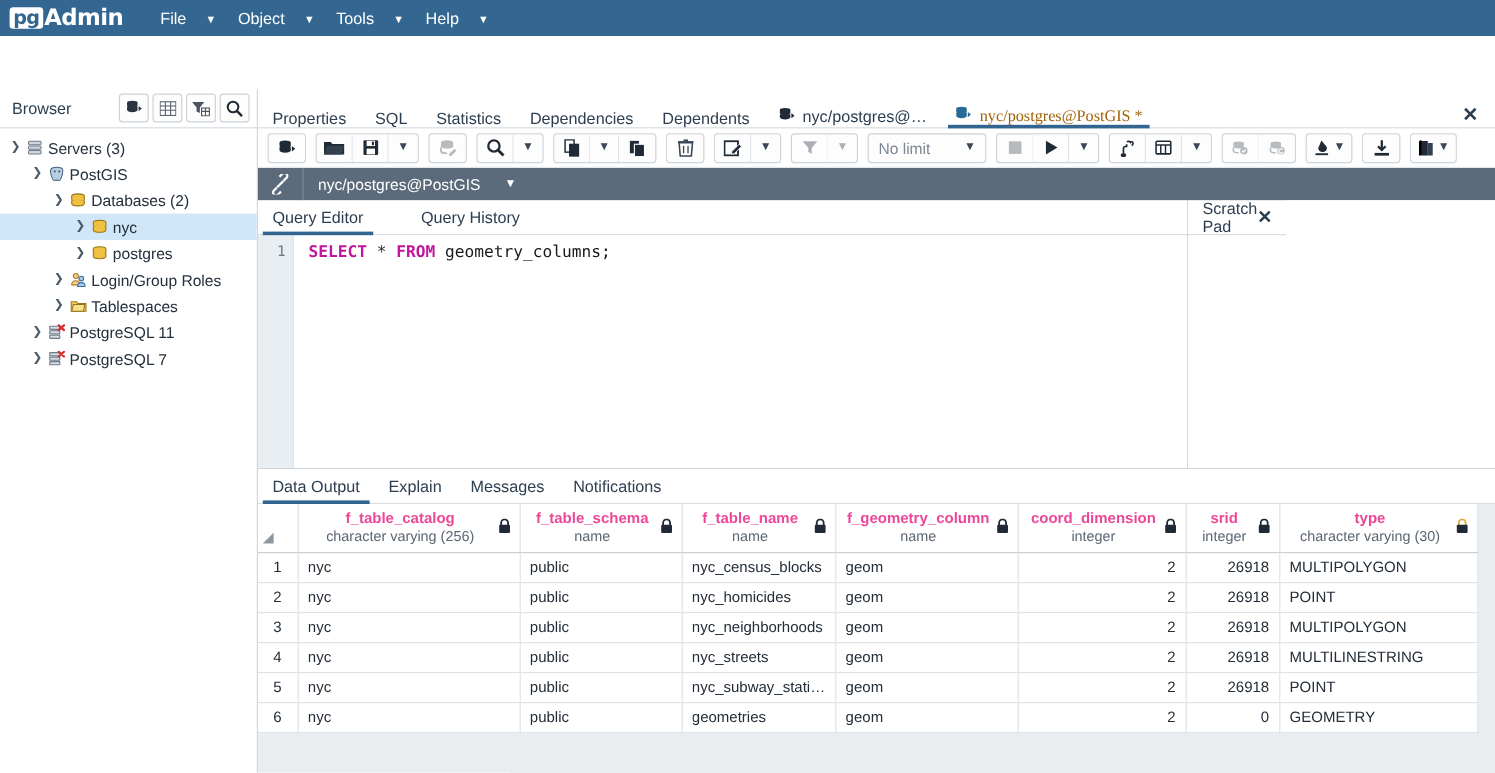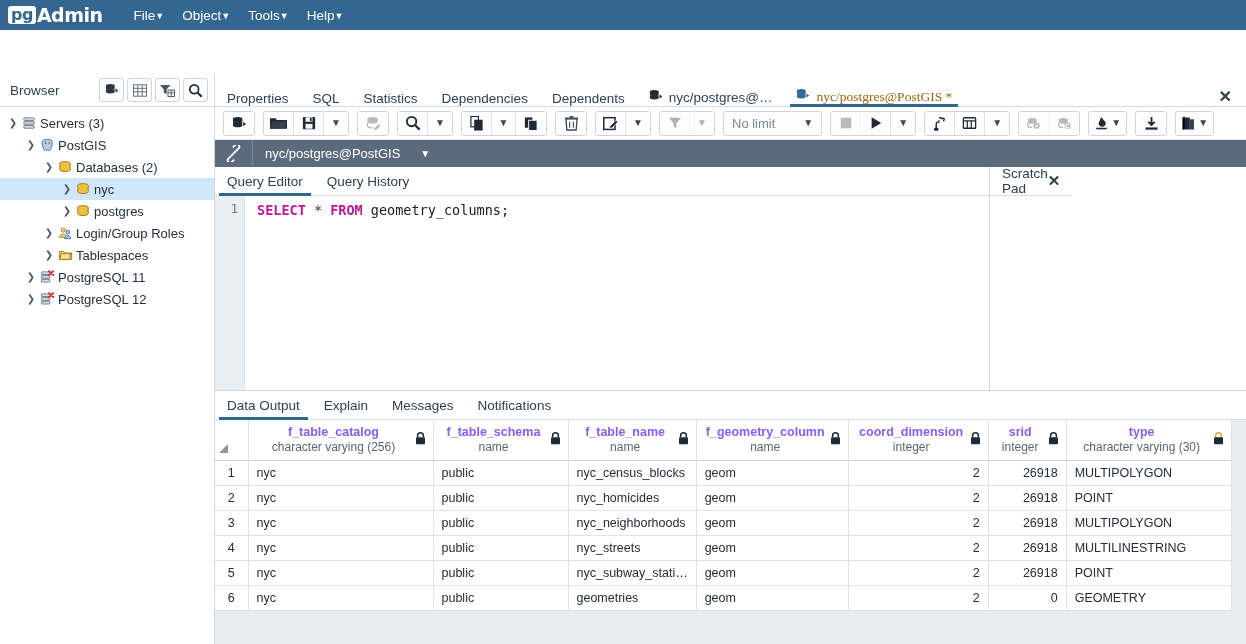--- a/index.html
+++ b/index.html
@@ -31,21 +31,21 @@
     font-family: "DejaVu Sans", sans-serif;
   }
   .brand-admin {
     color: #ffffff; font-weight: bold; font-size: 19px;
     letter-spacing: -0.5px; margin-left: 1px;
     font-family: "DejaVu Sans", sans-serif;
   }
   .menu-item {
     color: #ffffff; font-size: 13.5px;
     padding: 0 9px; height: 30px;
-    display: flex; align-items: center; gap: 0;
+    display: flex; align-items: center; gap: 16px;
     cursor: default;
   }
   .caret { font-size: 9px; line-height: 1; position: relative; top: 1px; }
 
   
   .body { flex: 1 1 auto; display: flex; min-height: 0; margin-top: 44px; }
 
   
   .browser {
     width: 215px; flex: 0 0 215px;
@@ -153,21 +153,21 @@
     border-right: 1px solid #7b8897; height: 100%;
   }
   .conn-name { padding-left: 12px; display: flex; align-items: center; gap: 20px; cursor: pointer; }
 
   
   .editregion { flex: 1 1 auto; display: flex; min-height: 0; }
   .editleft { flex: 1 1 auto; display: flex; flex-direction: column; min-width: 0; border-right: 1px solid #cfd8e0; }
   .etabs {
     height: 29px; flex: 0 0 29px;
     display: flex; align-items: stretch;
-    border-bottom: 1px solid #d8dee4; background: #ffffff;
+    border-bottom: 1px solid #d8dee4; background: #ffffff; gap: 24px;
   }
   .etab {
     padding: 0 12px; display: flex; align-items: center;
     font-size: 13.5px; color: #2c3e50; cursor: pointer; position: relative;
   }
   .etab.active::after {
     content: ""; position: absolute; left: 4px; right: 4px; bottom: -1px;
     height: 3px; background: #326690;
   }
   .editor { flex: 1 1 auto; display: flex; background: #ffffff; min-height: 0; }
@@ -209,21 +209,21 @@
   table.rg th, table.rg td {
     border-right: 1px solid #dfe3e7;
     border-bottom: 1px solid #dfe3e7;
     font-weight: normal; font-size: 12.5px;
     padding: 0; vertical-align: middle;
     overflow: hidden; white-space: nowrap;
   }
   table.rg thead th { height: 40px; background: #ffffff; border-bottom: 1px solid #c9cfd5; }
   .th-in { display: flex; align-items: center; height: 40px; padding: 0 6px 0 8px; }
   .th-txt { flex: 1 1 auto; min-width: 0; }
-  .th-name { font-size: 12.5px; font-weight: bold; color: #8b5cf6; line-height: 15px; overflow: hidden; text-overflow: ellipsis; }
+  .th-name { font-size: 12.5px; font-weight: bold; color: #ec4899; line-height: 15px; overflow: hidden; text-overflow: ellipsis; }
   .th-type { font-size: 12px; color: #5a6672; line-height: 15px; overflow: hidden; text-overflow: ellipsis; }
   .lock { flex: 0 0 12px; margin-left: 4px; }
   th.rn, td.rn { width: 33px; background: #ffffff; text-align: center; }
   td.rn { color: #4a5561; font-size: 12.5px; }
   table.rg tbody tr { height: 25px; }
   table.rg td { height: 25px; padding: 0 8px; color: #232d37; }
   td.num { text-align: right; padding-right: 10px; }
   .corner-tri {
     width: 0; height: 0; margin: 16px auto 0 4px;
     border-left: 9px solid transparent; border-bottom: 9px solid #8c97a2;
@@ -399,21 +399,21 @@
         <div class="node" style="padding-left:24px">
           <span class="tw">❯</span>
           <span class="nicon">
             <svg width="15" height="15" viewBox="0 0 16 16">
                 <rect x="1.5" y="2" width="9" height="2.8" rx="0.6" fill="#d8dee4" stroke="#6e7c8a"></rect>
                 <rect x="1.5" y="6" width="9" height="2.8" rx="0.6" fill="#d8dee4" stroke="#6e7c8a"></rect>
                 <rect x="1.5" y="10" width="9" height="2.8" rx="0.6" fill="#d8dee4" stroke="#6e7c8a"></rect>
                 <path d="M9.6 1.2l4.6 4.2M14.2 1.2L9.6 5.4" stroke="#d62b2b" stroke-width="2" stroke-linecap="round"></path>
               </svg>
           </span>
-          <span class="nlabel">PostgreSQL 12</span>
+          <span class="nlabel">PostgreSQL 7</span>
         </div>
 
       </div>
     </div>
 
     <div class="main">
 
       <div class="objtabs">
         <div class="otab">
           <span>Properties</span>

